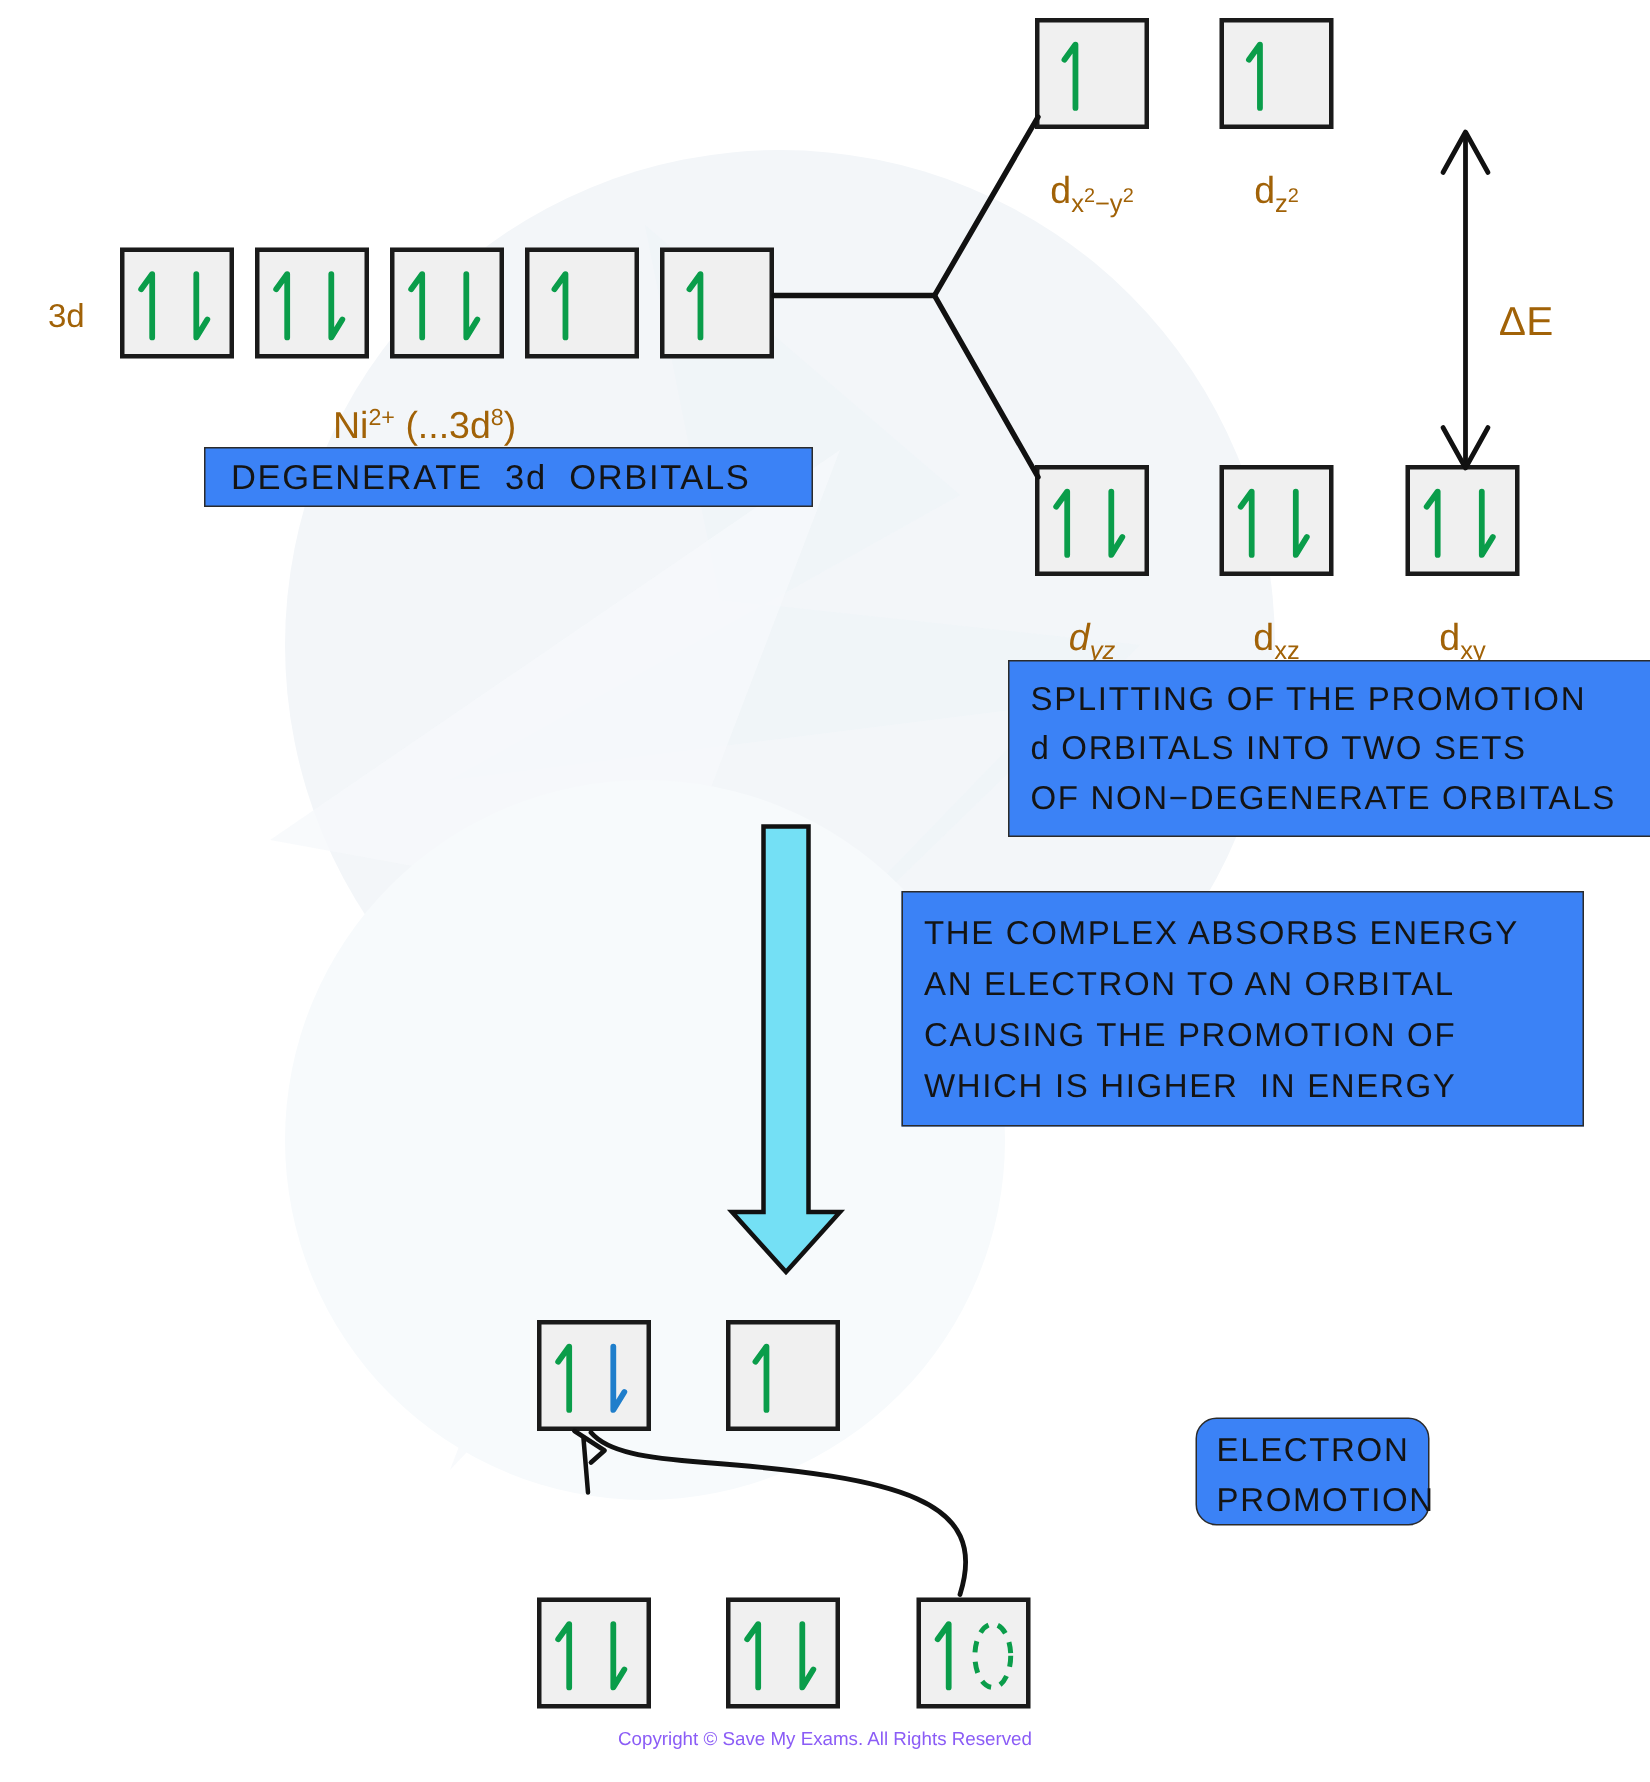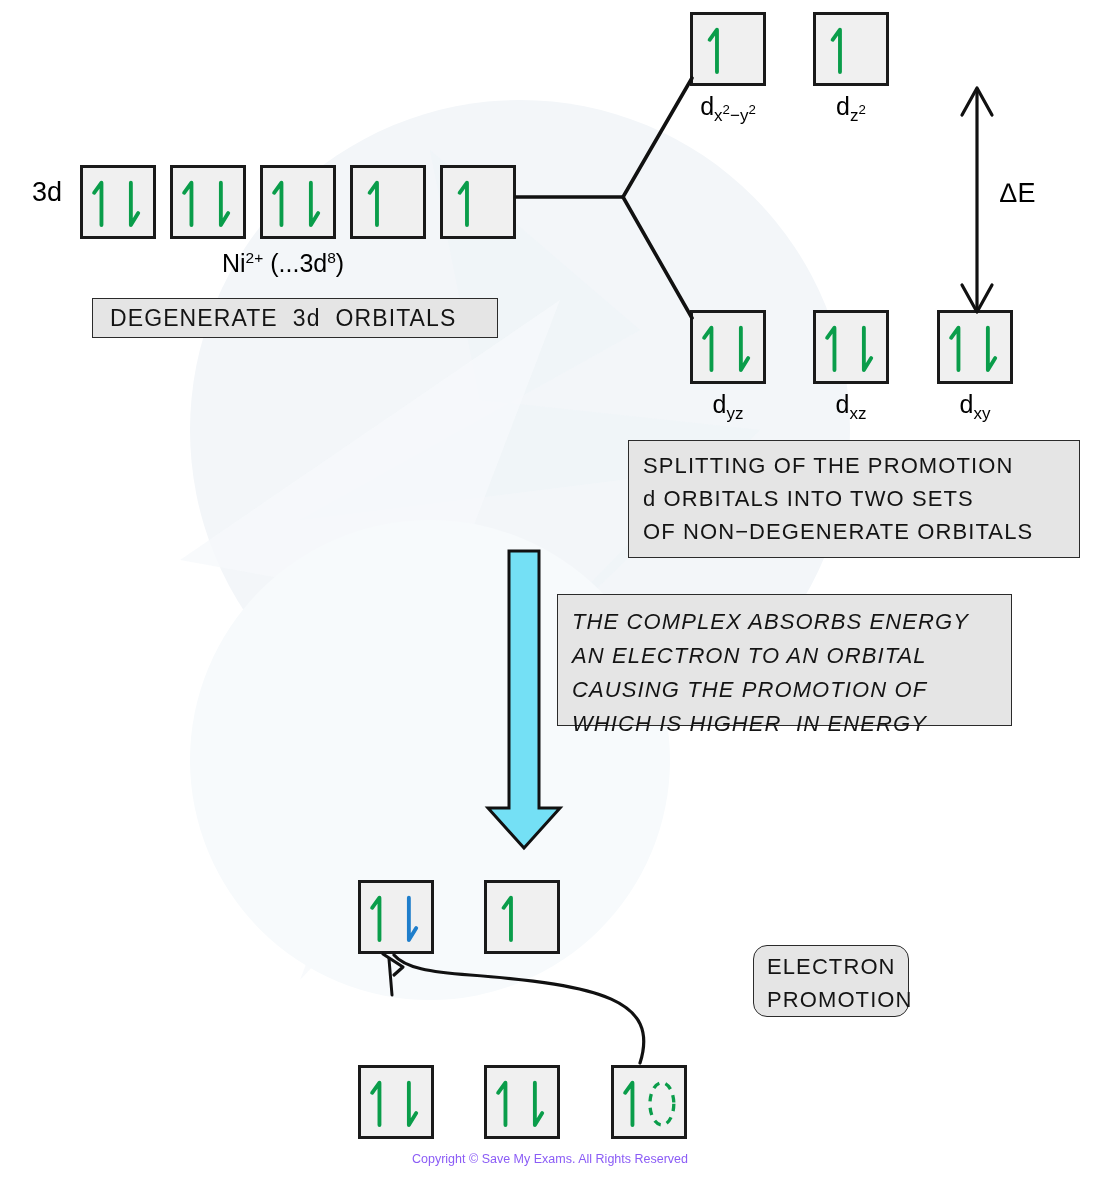--- a/index.html
+++ b/index.html
@@ -34,44 +34,46 @@
     position: absolute;
     background: #f0f0f0;
     border: 3px solid #1a1a1a;
     box-sizing: border-box;
   }
   .orb-box svg { display: block; width: 100%; height: 100%; }
 
   
   .lbl {
     position: absolute;
-    color: #000000;
+    color: #a16207;
     white-space: nowrap;
     font-family: "Liberation Sans", sans-serif;
-  }
-  .lbl-3d { font-size: 27px; }
+    margin-top: 21px;
+  }
+  .lbl-3d { font-size: 22px; }
   .lbl-ion { font-size: 25px; }
   .lbl-ion sup { font-size: 0.62em; vertical-align: super; }
   .lbl-orb {
     font-size: 25px;
     text-align: center;
   }
   .lbl-orb sub { font-size: 0.68em; vertical-align: sub; }
   .lbl-orb sub sup { font-size: 0.78em; vertical-align: super; }
   .lbl-de { font-size: 27px; letter-spacing: 1px; }
 
   
   .cap-box {
     position: absolute;
-    background: #e5e5e5;
+    background: #3b82f6;
     border: 1.6px solid #2b2b2b;
     box-sizing: border-box;
     color: #141414;
     font-family: "Liberation Sans", sans-serif;
     letter-spacing: 1.1px;
+    margin-left: 44px;
   }
   .cap-box .line { white-space: pre; }
 </style>
 </head>
 <body>
 
 <div id="stage">
 
   <svg id="bg-watermark" viewBox="0 0 1100 1188">
     <circle cx="520" cy="430" r="330" fill="#f3f6f9"></circle>
@@ -134,21 +136,21 @@
     </svg>
   </div>
   <div class="lbl lbl-orb" style="left:813px; top:92px; width:76px;">d<sub>z<sup>2</sup></sub></div>
 
   <div class="orb-box" style="left:690px; top:310px; width:76px; height:74px;">
     <svg viewBox="0 0 76 74">
       <path d="M20 62 L20 16 L12 27" fill="none" stroke="#0a9d4a" stroke-width="4.2" stroke-linecap="round" stroke-linejoin="round"></path>
       <path d="M52 16 L52 62 L60 49" fill="none" stroke="#0a9d4a" stroke-width="4.2" stroke-linecap="round" stroke-linejoin="round"></path>
     </svg>
   </div>
-  <div class="lbl lbl-orb" style="left:690px; top:390px; width:76px;">d<sub>yz</sub></div>
+  <div class="lbl lbl-orb" style="left:690px; top:390px; width:76px;font-style:italic;">d<sub>yz</sub></div>
 
   <div class="orb-box" style="left:813px; top:310px; width:76px; height:74px;">
     <svg viewBox="0 0 76 74">
       <path d="M20 62 L20 16 L12 27" fill="none" stroke="#0a9d4a" stroke-width="4.2" stroke-linecap="round" stroke-linejoin="round"></path>
       <path d="M52 16 L52 62 L60 49" fill="none" stroke="#0a9d4a" stroke-width="4.2" stroke-linecap="round" stroke-linejoin="round"></path>
     </svg>
   </div>
   <div class="lbl lbl-orb" style="left:813px; top:390px; width:76px;">d<sub>xz</sub></div>
 
   <div class="orb-box" style="left:937px; top:310px; width:76px; height:74px;">
@@ -160,21 +162,21 @@
   <div class="lbl lbl-orb" style="left:937px; top:390px; width:76px;">d<sub>xy</sub></div>
 
   <div class="lbl lbl-de" style="left:1000px; top:178px;">∆E</div>
 
   <div class="cap-box" style="left:628px; top:440px; width:452px; height:118px; font-size:22px; line-height:33px; padding:8px 0 0 14px;">
     <div class="line">SPLITTING OF THE PROMOTION</div>
     <div class="line">d ORBITALS INTO TWO SETS</div>
     <div class="line">OF NON−DEGENERATE ORBITALS</div>
   </div>
 
-  <div class="cap-box" style="left:557px; top:594px; width:455px; height:132px; font-size:22px; line-height:34px; padding:10px 0 0 14px;font-style:italic;">
+  <div class="cap-box" style="left:557px; top:594px; width:455px; height:157px; font-size:22px; line-height:34px; padding:10px 0 0 14px;">
     <div class="line">THE COMPLEX ABSORBS ENERGY</div>
     <div class="line">AN ELECTRON TO AN ORBITAL</div>
     <div class="line">CAUSING THE PROMOTION OF</div>
     <div class="line">WHICH IS HIGHER  IN ENERGY</div>
   </div>
 
   <div class="orb-box" style="left:358px; top:880px; width:76px; height:74px;">
     <svg viewBox="0 0 76 74">
       <path d="M20 62 L20 16 L12 27" fill="none" stroke="#0a9d4a" stroke-width="4.2" stroke-linecap="round" stroke-linejoin="round"></path>
       <path d="M52 16 L52 62 L60 49" fill="none" stroke="#1f7ecb" stroke-width="4.2" stroke-linecap="round" stroke-linejoin="round"></path>

